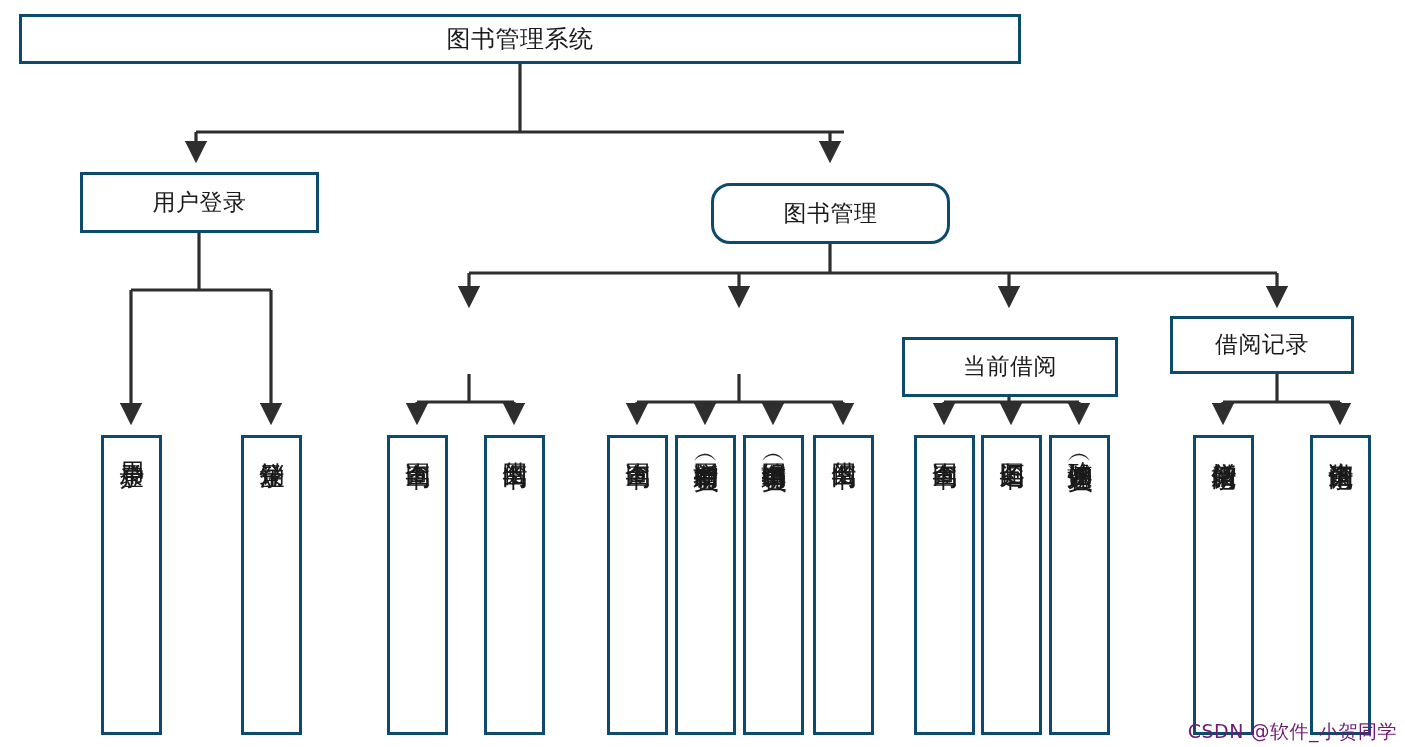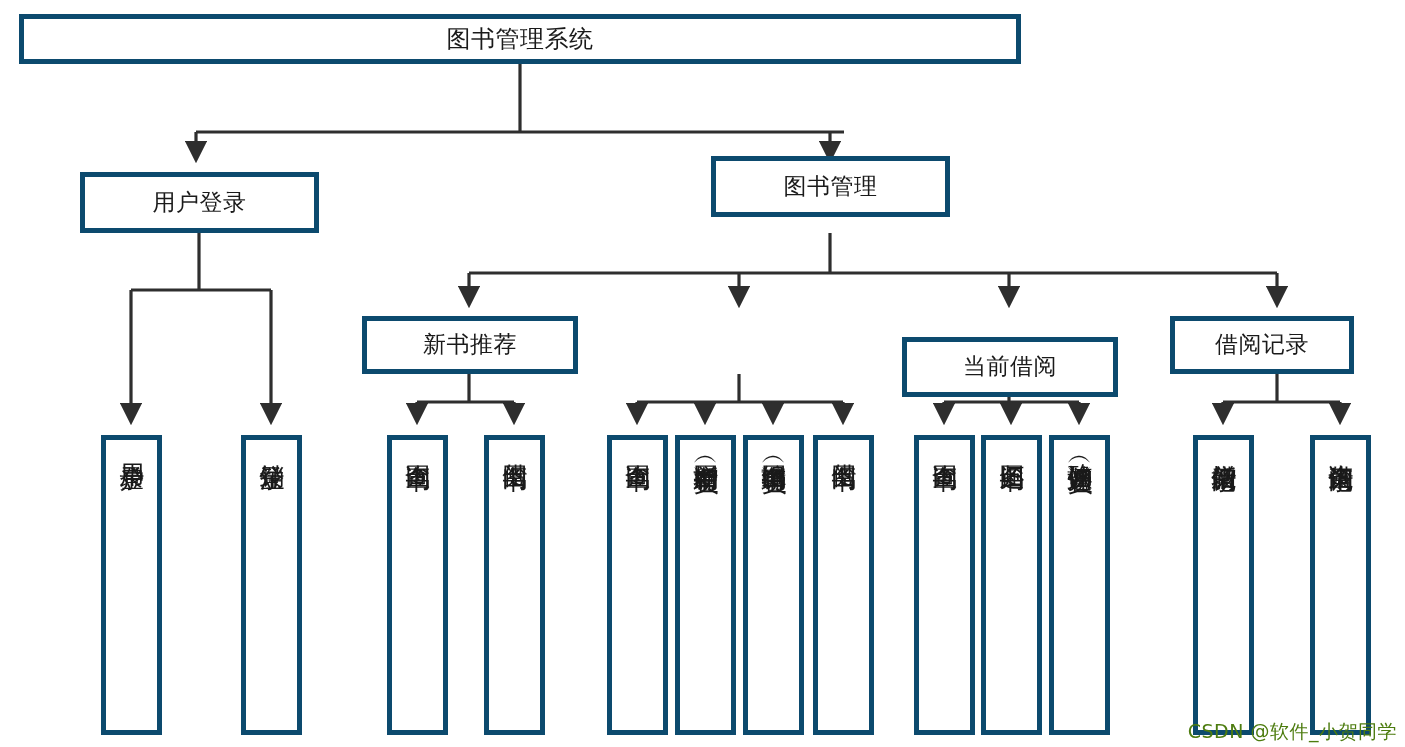--- a/index.html
+++ b/index.html
@@ -22,21 +22,21 @@
     left: 0;
     top: 0;
     width: 1405px;
     height: 747px;
     pointer-events: none;
   }
   .node {
     position: absolute;
     box-sizing: border-box;
     background: #ffffff;
-    border: 5px solid #0c4a6e;
+    border: 3px solid #0c4a6e;
     display: flex;
     align-items: center;
     justify-content: center;
     color: #1a1a1a;
   }
   .node .label {
     display: block;
     text-align: center;
     line-height: 1.02;
     letter-spacing: 0.5px;
@@ -62,21 +62,21 @@
     max-height: 290px;
   }
   .node.leaf.tall .label {
     max-height: 292px;
   }
   .watermark {
     position: absolute;
     right: 8px;
     bottom: 2px;
     font-size: 19px;
-    color: #4d7c0f;
+    color: #701a75;
     letter-spacing: 0.5px;
     white-space: nowrap;
     user-select: none;
   }
 </style>
 </head>
 <body>
 
 <div id="canvas">
 
@@ -130,27 +130,24 @@
     </g>
   </svg>
 
   <div class="node root horiz" style="left:19px; top:14px; width:1002px; height:50px;">
     <span class="label">图书管理系统</span>
   </div>
 
   <div class="node horiz" style="left:80px; top:172px; width:239px; height:61px;">
     <span class="label">用户登录</span>
   </div>
-  <div class="node horiz" style="left:711px; top:156px; width:239px; height:61px;">
+  <div class="node horiz" style="left:711px; top:183px; width:239px; height:61px;border-radius:19px;">
     <span class="label">图书管理</span>
   </div>
 
-  <div class="node horiz" style="left:362px; top:316px; width:216px; height:58px;">
-    <span class="label">新书推荐</span>
-  </div>
   <div class="node horiz" style="left:902px; top:316px; width:216px; height:60px;margin-top:21px;">
     <span class="label">当前借阅</span>
   </div>
   <div class="node horiz" style="left:1170px; top:316px; width:184px; height:58px;">
     <span class="label">借阅记录</span>
   </div>
 
   <div class="node leaf" style="left:101px; top:435px; width:61px; height:300px;">
     <span class="label">用户登录</span>
   </div>

